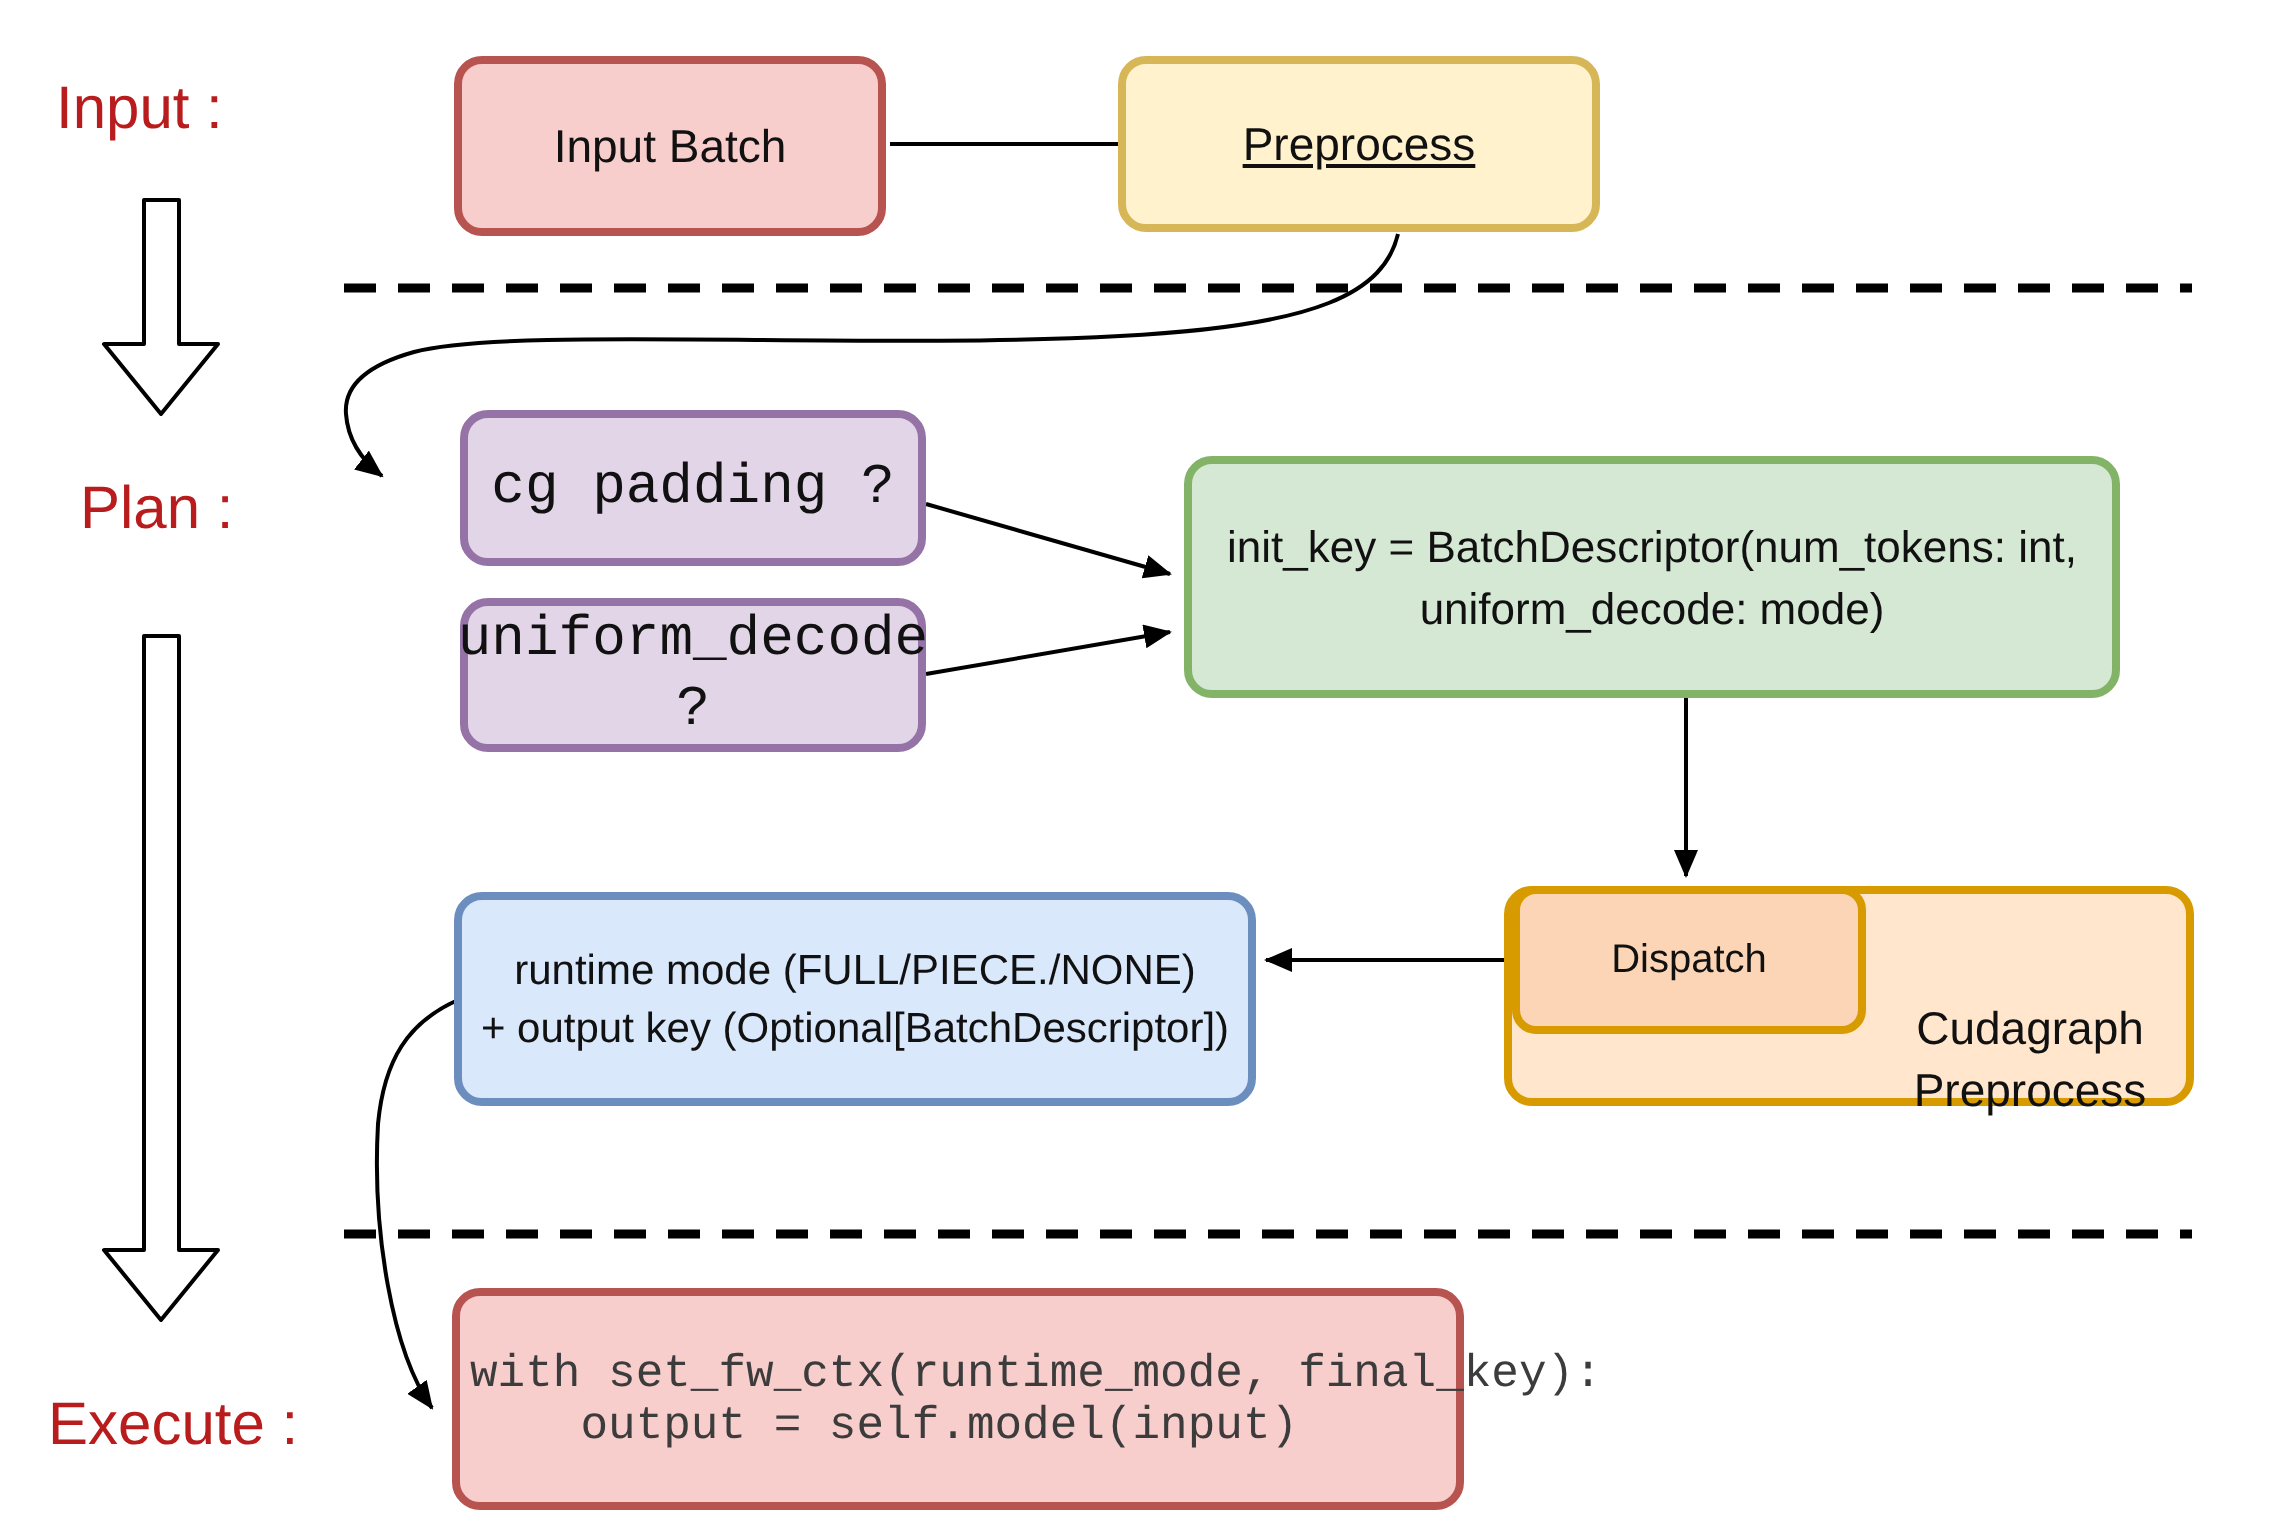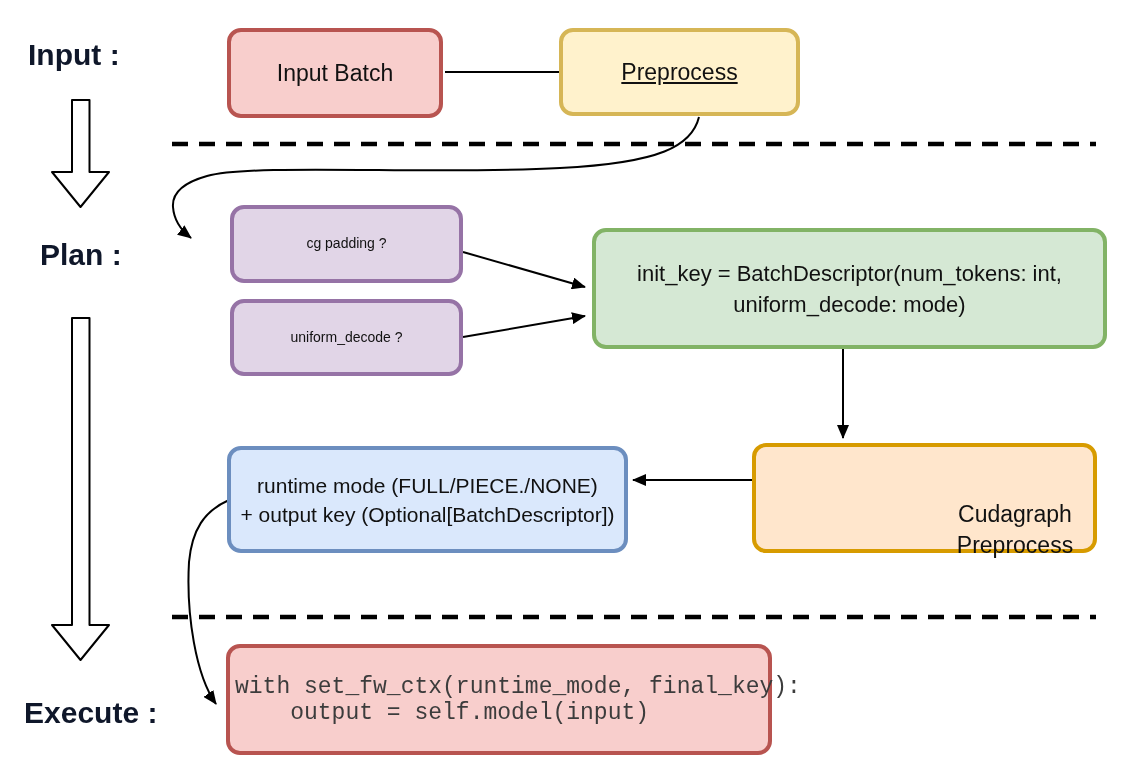--- a/index.html
+++ b/index.html
@@ -6,30 +6,30 @@
   #canvas{
     position:relative;width:1142px;height:770px;background:#ffffff;overflow:hidden;
     font-family:"Liberation Sans",sans-serif;color:var(--text-color,#111);
   }
   #connectors{position:absolute;left:0;top:0;width:1142px;height:770px;}
   .node{
     position:absolute;box-sizing:border-box;border:4px solid #8b5cf6;border-radius:14px;
     display:flex;flex-direction:column;align-items:center;justify-content:center;
     text-align:center;line-height:1.25;
   }
-  .stage-label{position:absolute;font-weight:bold;font-size:30px;color:#0f172a;white-space:nowrap;}
+  .stage-label{position:absolute;font-weight:normal;font-size:30px;color:#b91c1c;white-space:nowrap;}
   .n-red{background:var(--red-fill,#f8cecc);border-color:var(--red-stroke,#b85450);}
   .n-yellow{background:var(--yellow-fill,#fff2cc);border-color:var(--yellow-stroke,#d6b656);}
   .n-purple{background:var(--purple-fill,#e1d5e7);border-color:var(--purple-stroke,#9673a6);}
   .n-green{background:var(--green-fill,#d5e8d4);border-color:var(--green-stroke,#82b366);}
   .n-blue{background:var(--blue-fill,#dae8fc);border-color:var(--blue-stroke,#6c8ebf);border-radius:14px;}
   .n-orange{background:var(--orange-fill,#ffe6cc);border-color:var(--orange-stroke,#d79b00);}
   .n-orange-inner{background:var(--orange-inner-fill,#fbd5b5);border-color:var(--orange-stroke,#d79b00);}
   #node-input-batch,#node-preprocess{font-size:23px;}
-  #node-cg-padding,#node-uniform-decode{font-size:14px;}
+  #node-cg-padding,#node-uniform-decode{font-size:28px;font-family:Liberation Mono, monospace;}
   #node-init-key{font-size:22px;line-height:31px;}
   #node-dispatch{font-size:20px;border-radius:12px;}
   #dispatcher-label{position:absolute;display:flex;flex-direction:column;align-items:center;
     justify-content:center;text-align:center;font-size:23px;line-height:31px;margin-top:32px;}
   #node-runtime-mode{font-size:21px;line-height:29px;}
   #node-execute-code{
     font-family:"Liberation Mono","DejaVu Sans Mono",monospace;font-size:23px;line-height:26px;
     color:var(--code-text,#3c3c3c);align-items:flex-start;text-align:left;padding-left:5px;
   }
   #node-execute-code .code-line{white-space:pre;}
@@ -66,34 +66,35 @@
   <div class="stage-label" style="left:24px;top:652px;margin-top:44px;">Execute :</div>
 
   <div id="node-input-batch" class="node n-red" style="left:227px;top:28px;width:216px;height:90px;">Input Batch</div>
 
   <div id="node-preprocess" class="node n-yellow" style="left:559px;top:28px;width:241px;height:88px;text-decoration:underline;">Preprocess</div>
 
   <div id="node-cg-padding" class="node n-purple" style="left:230px;top:205px;width:233px;height:78px;">cg padding ?</div>
 
   <div id="node-uniform-decode" class="node n-purple" style="left:230px;top:299px;width:233px;height:77px;">uniform_decode ?</div>
 
-  <div id="node-init-key" class="node n-green" style="left:592px;top:228px;width:515px;height:121px;">
+  <div id="node-init-key" class="node n-green" style="left:592px;top:228px;width:468px;height:121px;">
     <span>init_key = BatchDescriptor(num_tokens: int,</span>
     <span>uniform_decode: mode)</span>
   </div>
 
   <div class="node n-orange" style="left:752px;top:443px;width:345px;height:110px;"></div>
+  <div id="node-dispatch" class="node n-orange-inner" style="left:756px;top:443px;width:177px;height:74px;">Dispatch</div>
   <div id="dispatcher-label" style="left:933px;top:443px;width:164px;height:110px;">
     <span>Cudagraph</span>
     <span>Preprocess</span>
   </div>
 
   <div id="node-runtime-mode" class="node n-blue" style="left:227px;top:446px;width:401px;height:107px;">
     <span>runtime mode (FULL/PIECE./NONE)</span>
     <span>+ output key (Optional[BatchDescriptor])</span>
   </div>
 
-  <div id="node-execute-code" class="node n-red" style="left:226px;top:644px;width:546px;height:111px;">
+  <div id="node-execute-code" class="node n-red" style="left:226px;top:644px;width:506px;height:111px;">
     <span class="code-line">with set_fw_ctx(runtime_mode, final_key):</span>
     <span class="code-line">    output = self.model(input)</span>
   </div>
 
 </div>
 
 </body></html>

